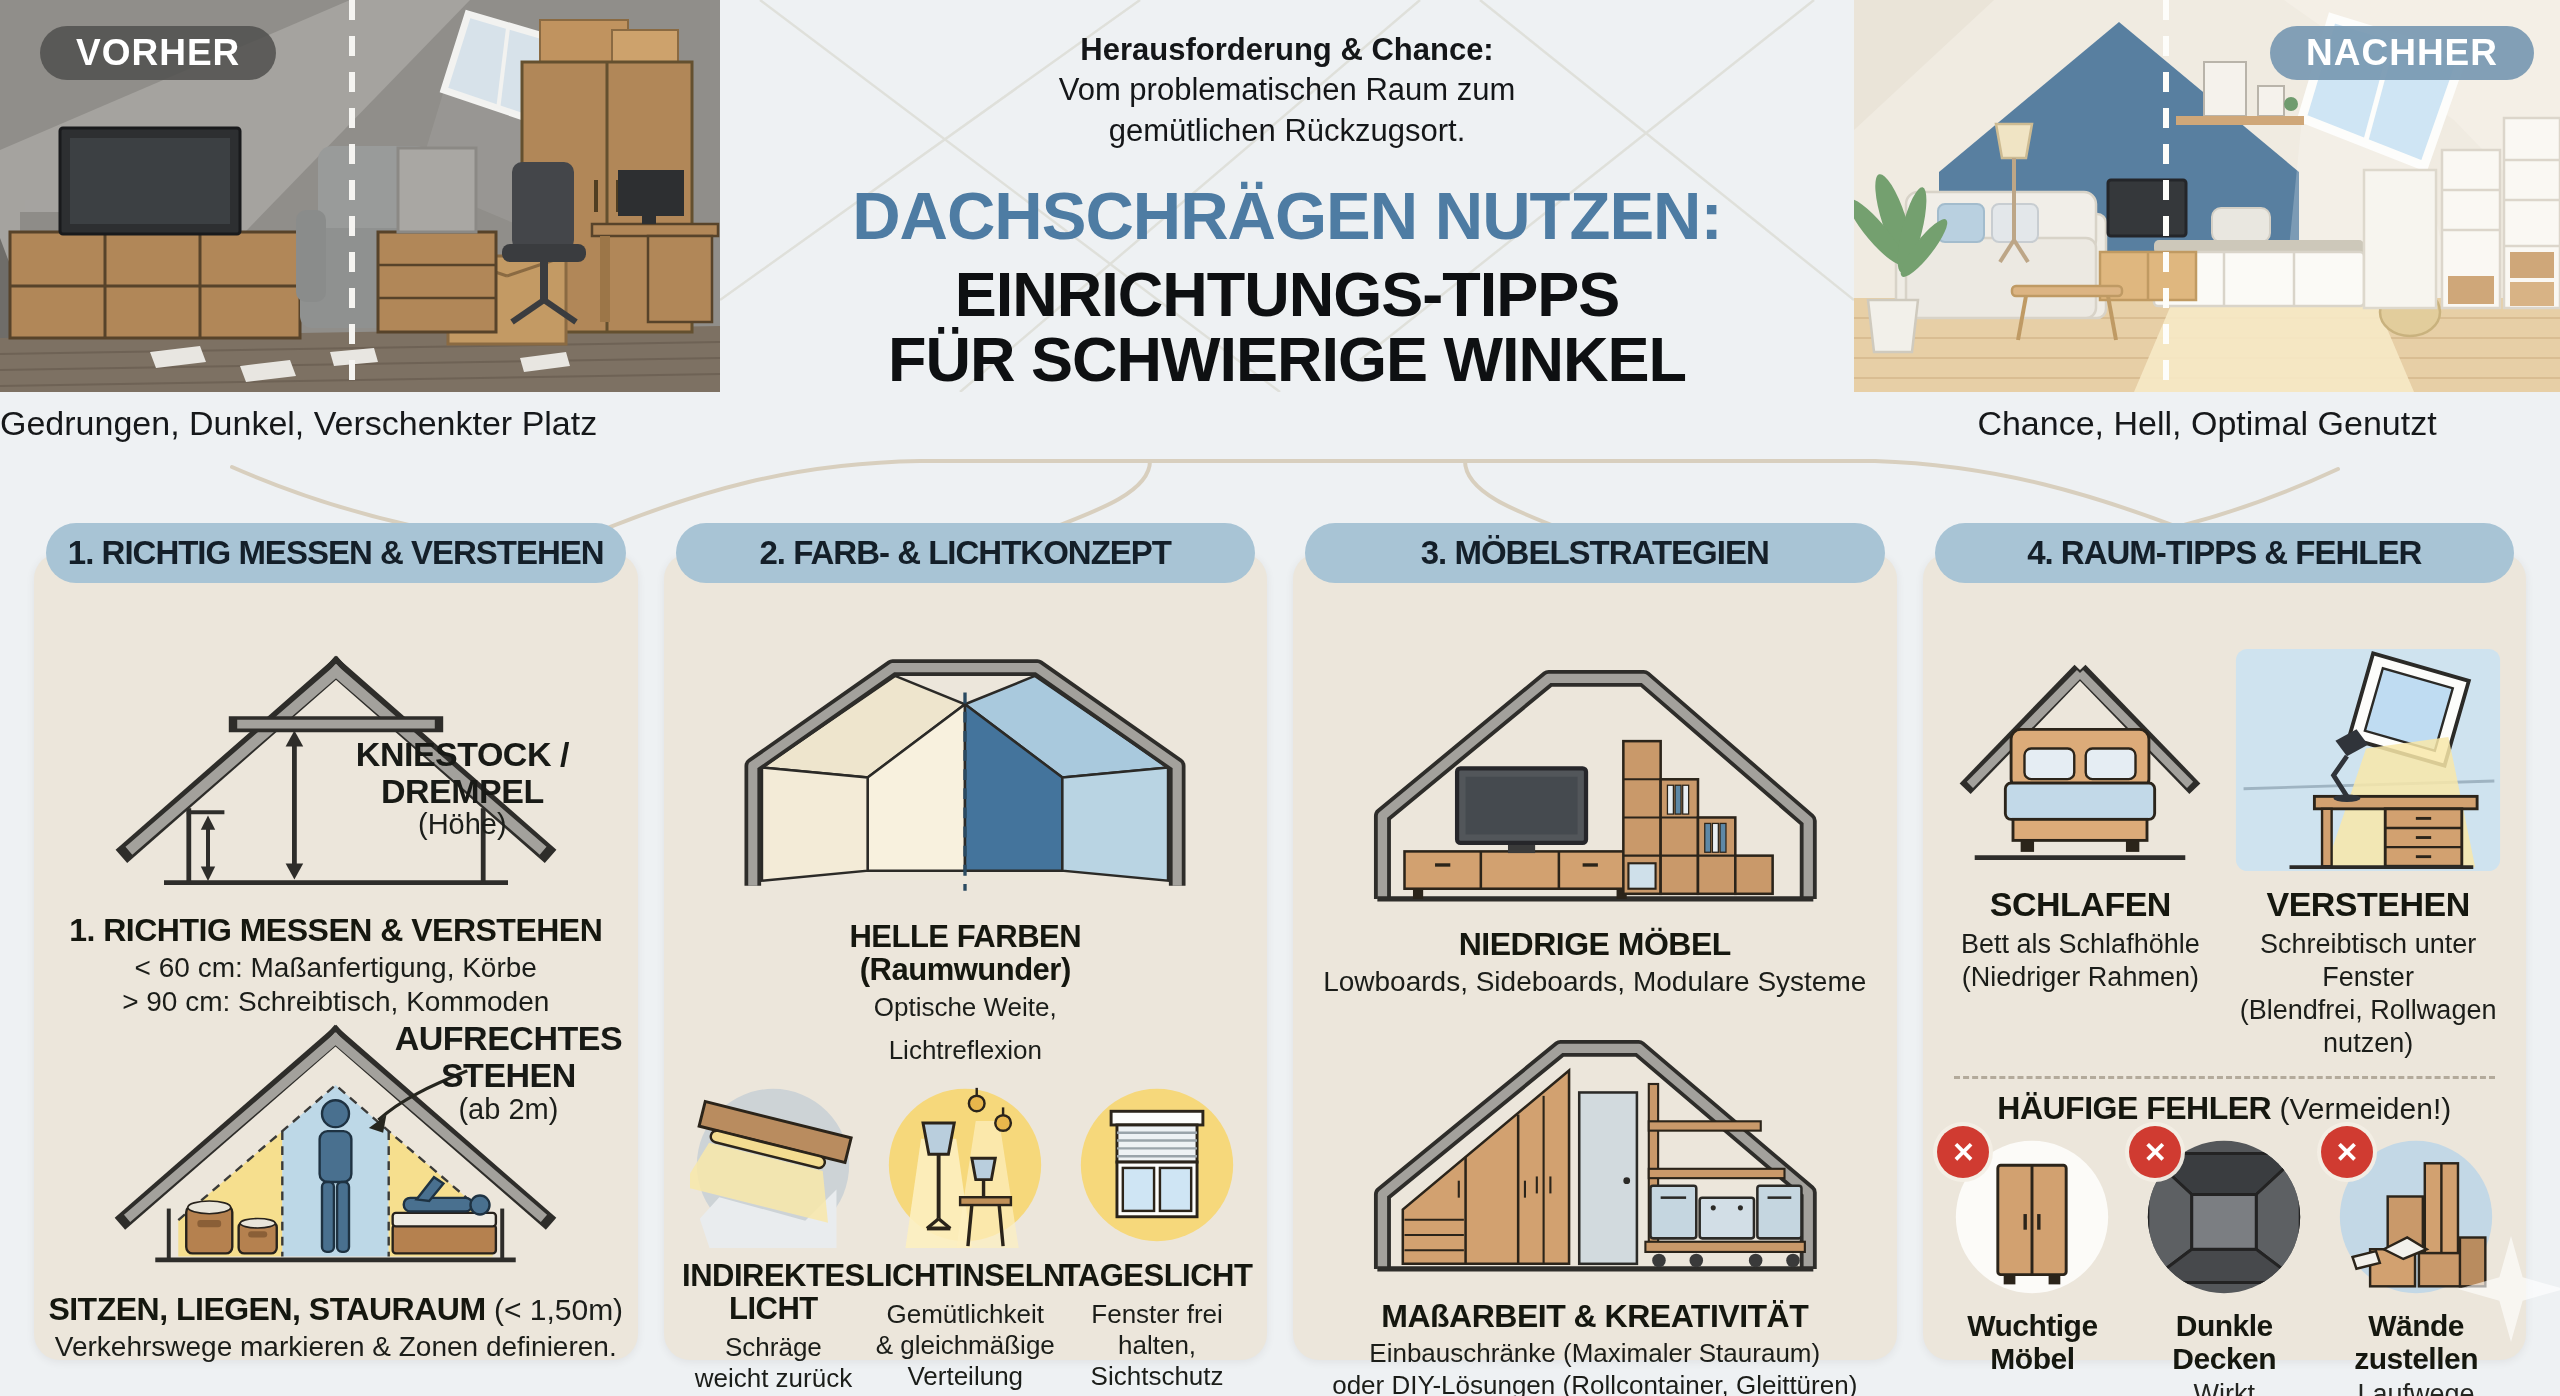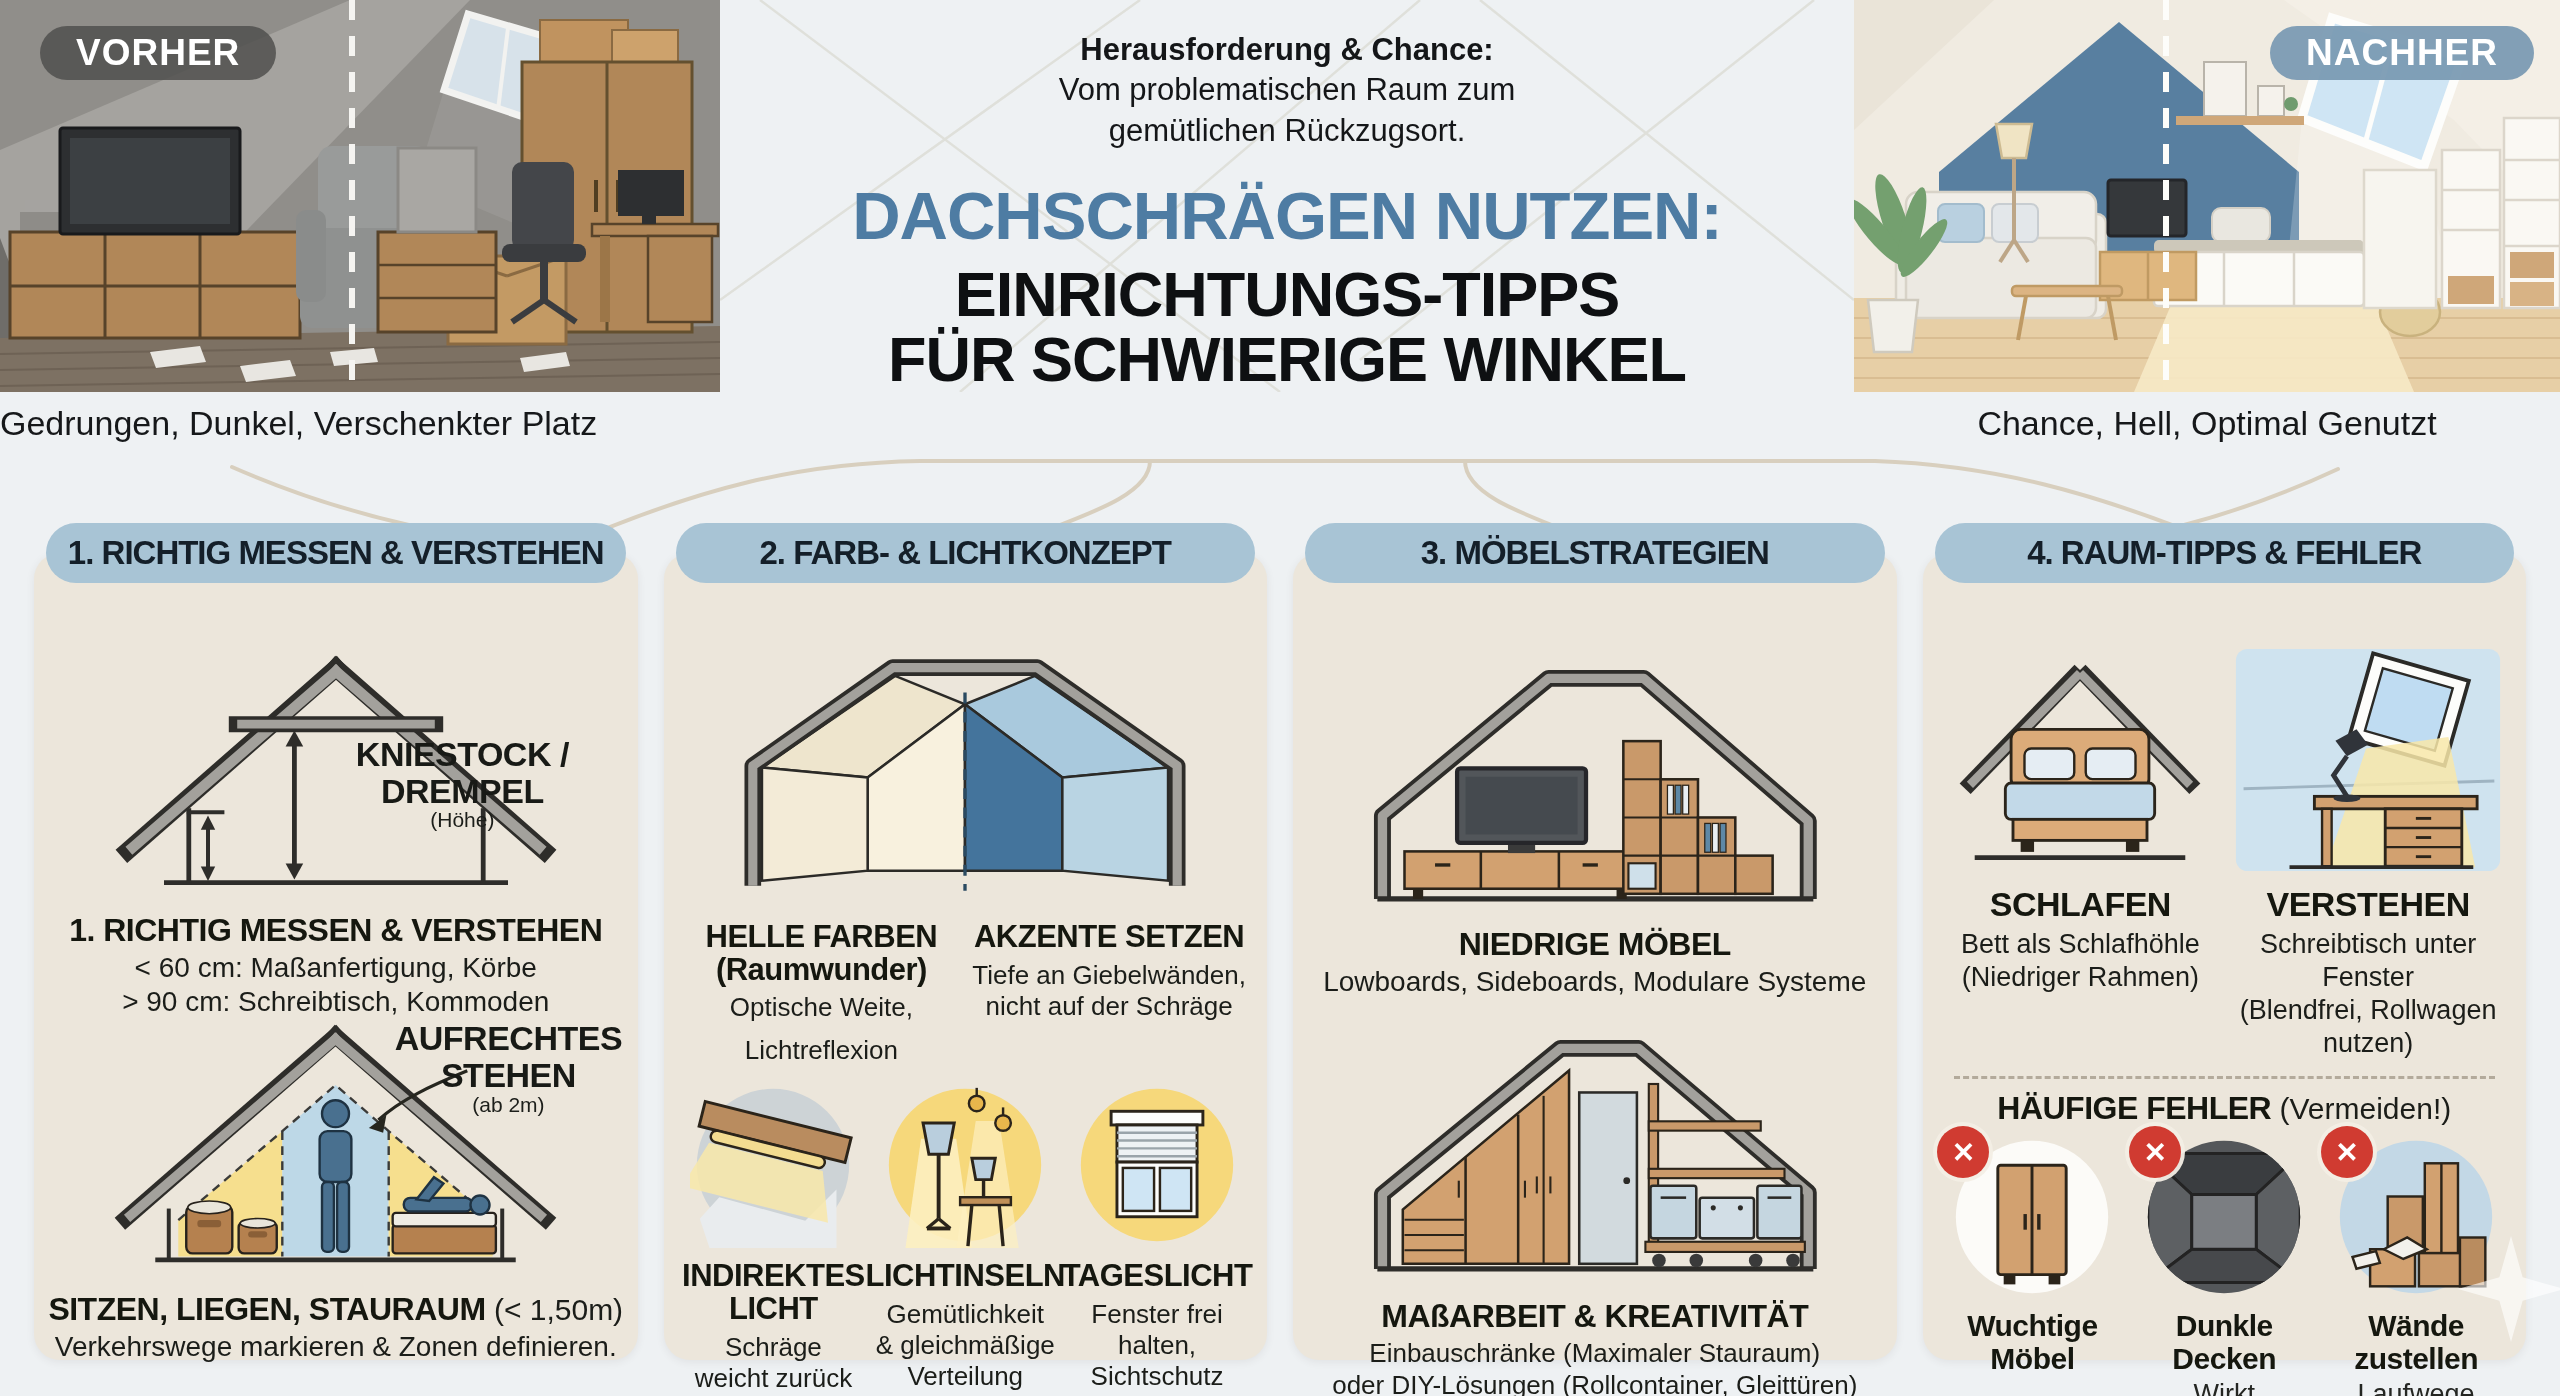--- a/index.html
+++ b/index.html
@@ -40,21 +40,21 @@
   .pill{position:absolute;z-index:2;left:12px;right:12px;top:0;height:60px;background:#a8c4d5;
         border-radius:999px;display:flex;align-items:center;justify-content:center;font-size:33px;
         font-weight:bold;color:#141f29;letter-spacing:-1px;white-space:nowrap;}
   .card-inner{position:relative;z-index:1;padding:118px 14px 14px;height:100%;box-sizing:border-box;
               display:flex;flex-direction:column;align-items:center;}
 
   .diagram{position:relative;width:100%;}
   .diagram svg{display:block;margin:0 auto;}
   .dlabel{position:absolute;text-align:center;line-height:1.08;}
   .dlabel .b{display:block;font-weight:bold;font-size:34px;letter-spacing:-0.5px;color:#181a16;}
-  .dlabel .r{display:block;font-size:21px;color:#1c1e1a;}
+  .dlabel .r{display:block;font-size:29px;color:#1c1e1a;}
 
   .tblock{text-align:center;line-height:1.24;font-size:28px;color:#1b1d19;}
   .tblock .bt{font-size:32px;font-weight:bold;letter-spacing:-0.5px;color:#15170f;}
   .tblock .rt{font-size:30px;font-weight:normal;}
 
   .split{display:flex;width:100%;text-align:center;margin-top:10px;}
   .split>div{flex:1;padding:0 4px;}
   .icon-row{display:flex;width:100%;margin-top:16px;}
   .icon-cell{flex:1;display:flex;flex-direction:column;align-items:center;text-align:center;min-width:0;}
   .icon-title{font-weight:bold;font-size:31px;letter-spacing:-0.5px;line-height:1.05;margin-top:12px;color:#15170f;}
@@ -371,25 +371,20 @@
           </svg>
         </div>
 
         <div class="split">
           <div>
             <div class="icon-title">HELLE FARBEN</div>
             <div class="icon-title" style="margin-top:0;">(Raumwunder)</div>
             <div class="icon-sub">Optische Weite,</div>
             <div class="icon-sub" style="margin-top:12px;">Lichtreflexion</div>
           </div>
-          <div>
-            <div class="icon-title">AKZENTE SETZEN</div>
-            <div class="icon-sub">Tiefe an Giebelwänden,</div>
-            <div class="icon-sub" style="margin-top:0;">nicht auf der Schräge</div>
-          </div>
         </div>
 
         <div class="icon-row">
           <div class="icon-cell">
             <svg width="166" height="166" viewBox="0 0 170 170">
               <circle cx="85" cy="85" r="78" fill="#cdd3d6"></circle>
               <polygon points="30,118 118,142 150,110 150,170 20,170 10,140" fill="#e9ecee"></polygon>
               <g transform="rotate(14 85 60)">
                 <rect x="8" y="38" width="154" height="26" fill="#b98c5f" stroke="#2b241a" stroke-width="3"></rect>
                 <rect x="22" y="64" width="120" height="12" rx="6" fill="#f3dc91" stroke="#2b241a" stroke-width="2.5"></rect>

